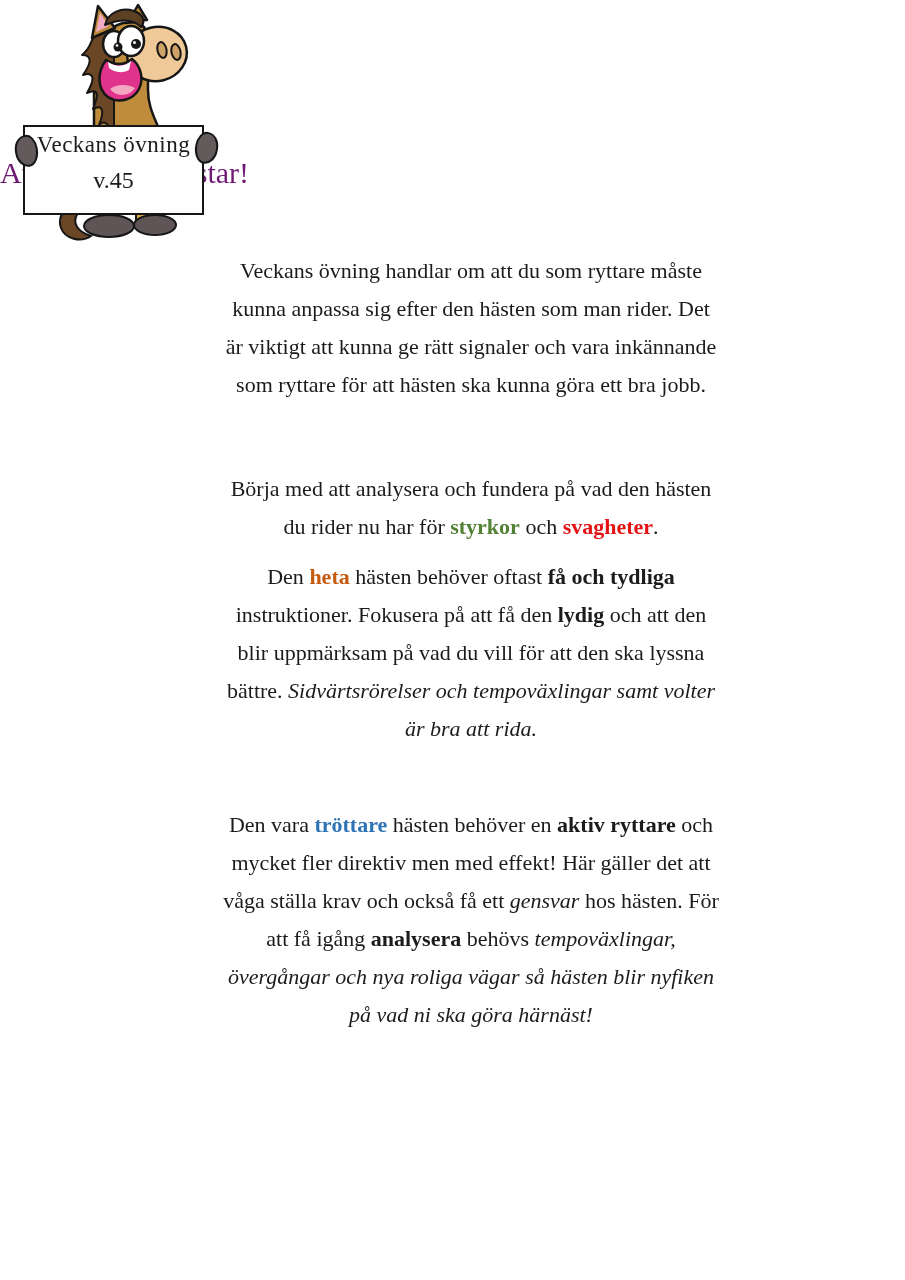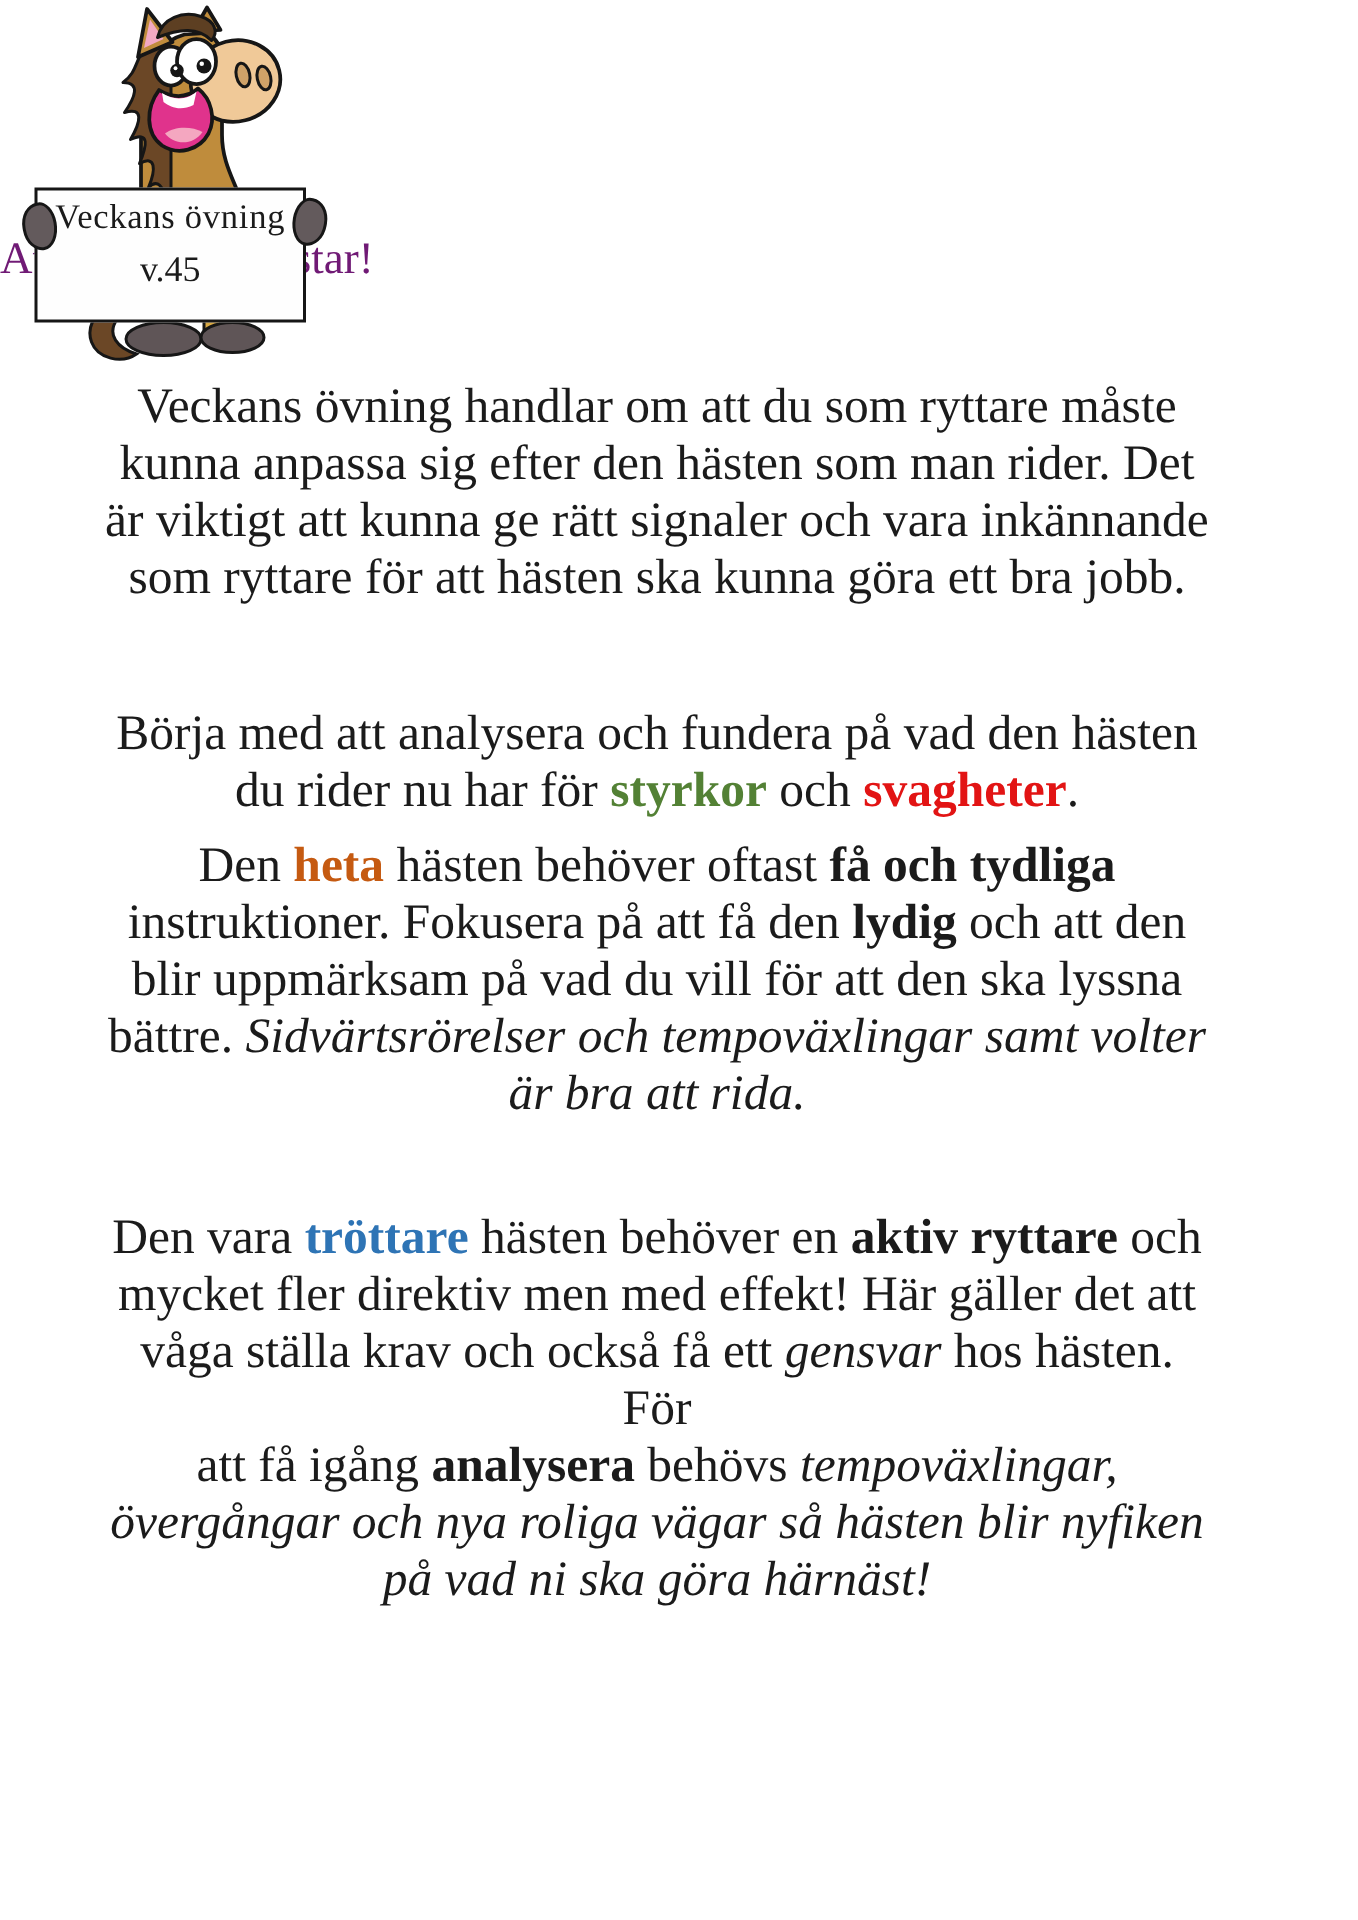--- a/index.html
+++ b/index.html
@@ -34,22 +34,22 @@
   }
   .hoof-left  { left: 5px;  top: 135px; border-radius: 55% 45% 50% 55% / 50% 50% 55% 50%; transform: rotate(-10deg); }
   .hoof-right { left: 185px; top: 132px; border-radius: 45% 55% 55% 50% / 50% 50% 50% 55%; transform: rotate(10deg); }
 
   
   .doc-title {
     position: absolute; left: 0; top: 156px; width: 100%;
     text-align: left; font-size: 30px; color: #701a75;
   }
   .para {
-    position: absolute; left: 70px; width: 736px;
-    text-align: center; font-size: 33px; line-height: 38px;
+    position: absolute; left: 103px; width: 736px;
+    text-align: center; font-size: 22px; line-height: 38px;
     white-space: pre-line;
   }
   .p-intro   { top: 252px; }
   .p-analyse { top: 470px; }
   .p-hot     { top: 558px; }
   .p-tired   { top: 806px; }
   .p-closing { top: 1094px; }
 
   .seg-bold        { font-weight: bold; }
   .seg-italic      { font-style: italic; }

